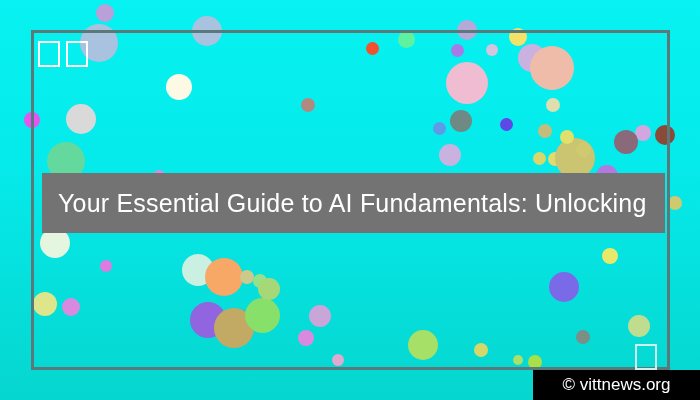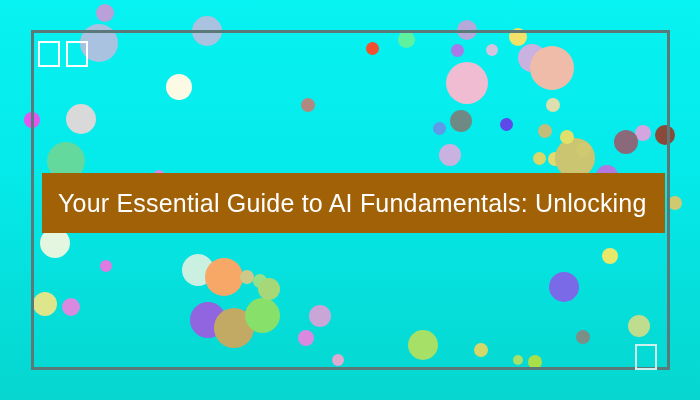--- a/index.html
+++ b/index.html
@@ -45,21 +45,21 @@
   }
   .placeholder-box.dim {
     border-color: #cfeeee;
   }
   #title-bar {
     position: absolute;
     left: 42px;
     top: 173px;
     width: 623px;
     height: 60px;
-    background: #a16207;
+    background: #737373;
     display: flex;
     align-items: center;
   }
   #title-text {
     color: #ffffff;
     font-size: 25px;
     font-weight: 400;
     letter-spacing: 0.2px;
     white-space: nowrap;
     padding-left: 16px;
@@ -158,14 +158,17 @@
   <div id="placeholder-layer">
       <div class="placeholder-box" style="left: 38px; top: 41px; width: 22px; height: 26px;"></div>
       <div class="placeholder-box" style="left: 66px; top: 41px; width: 22px; height: 26px;"></div>
       <div class="placeholder-box dim" style="left: 635px; top: 344px; width: 22px; height: 26px;"></div>
     </div>
 
   <div id="title-bar">
     <span id="title-text">Your Essential Guide to AI Fundamentals: Unlocking</span>
   </div>
 
+  <div id="watermark-bar">
+    <span id="watermark-text">© vittnews.org</span>
+  </div>
 
 </div>
 
 </body></html>

